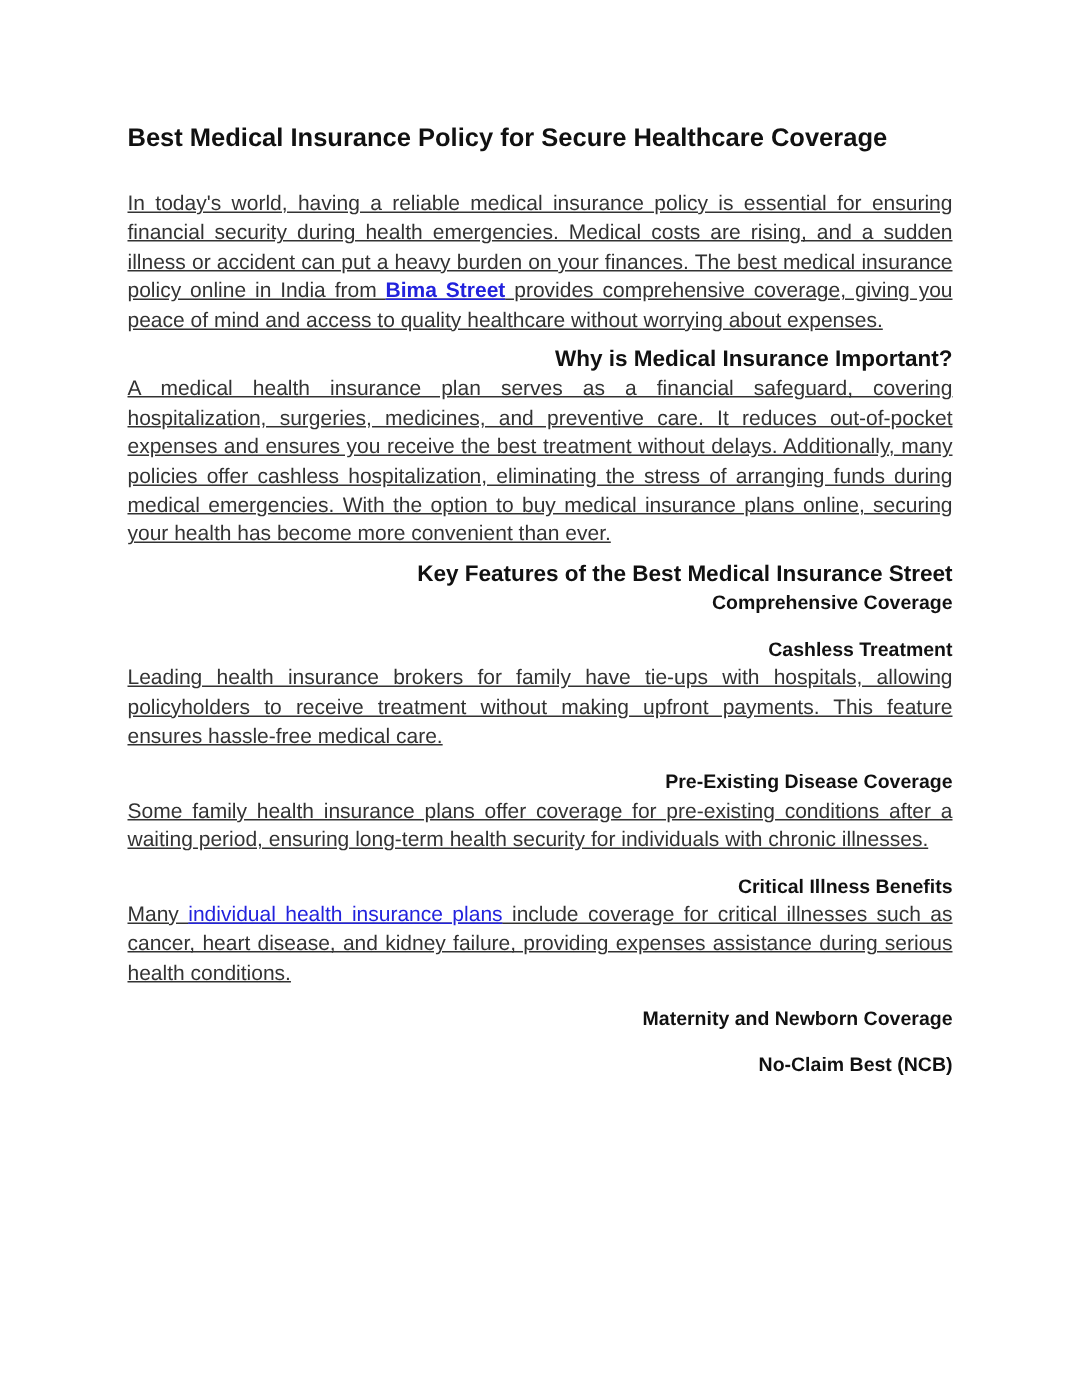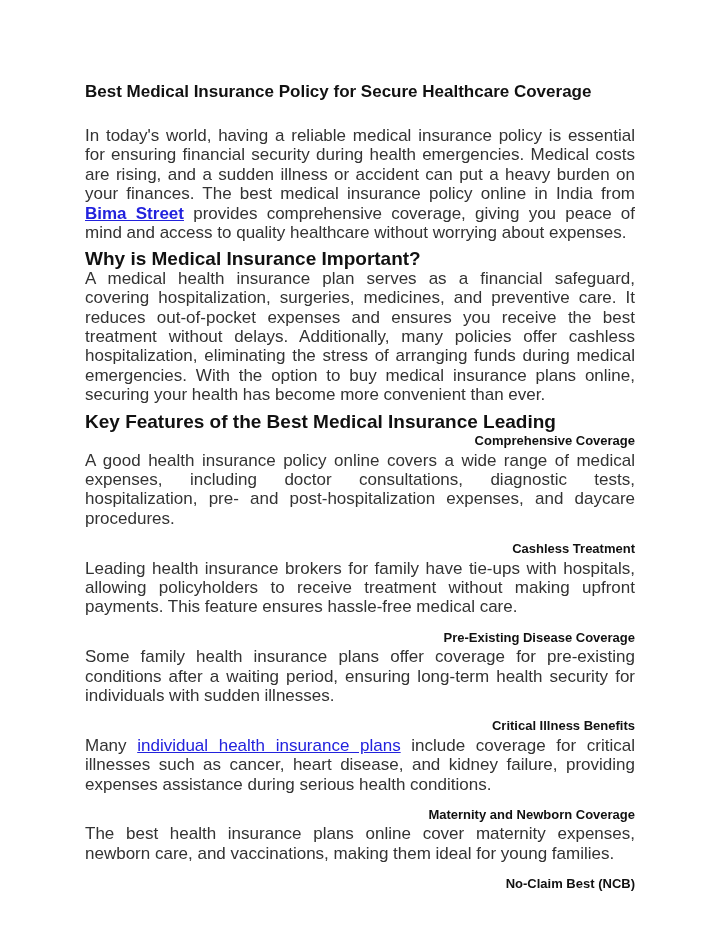--- a/index.html
+++ b/index.html
@@ -26,31 +26,32 @@
   h1.doc-title {
     margin: 0 0 20px 0;
     font-size: 17px;
     line-height: 28px;
     font-weight: bold;
     color: var(--title-color);
     text-align: justify;
   }
   p.para {
     margin: 0;
-    font-size: 17px;
+    font-size: 14px;
     line-height: 19.4px;
     text-align: justify;
+    text-decoration: underline;
   }
   h2.sec-heading {
     margin: 0;
-    font-size: 19px;
+    font-size: 15px;
     line-height: 19.4px;
     font-weight: bold;
     color: var(--title-color);
-    text-align: left;
+    text-align: right;
   }
   h3.feat-heading {
     margin: 0;
     font-size: 13px;
     line-height: 19.4px;
     font-weight: bold;
     color: var(--title-color);
     text-align: right;
   }
   .gap-s { margin-top: 7px; }
@@ -70,45 +71,43 @@
   <h1 class="doc-title">Best Medical Insurance Policy for Secure Healthcare Coverage</h1>
 
   <p class="para"><span>In today's world, having a reliable medical insurance policy is essential for ensuring financial security during health emergencies. Medical costs are rising, and a sudden illness or accident can put a heavy burden on your finances. The best medical insurance policy online in India from </span><a class="doc-link bold" href="#">Bima Street</a><span> provides comprehensive coverage, giving you peace of mind and access to quality healthcare without worrying about expenses.</span></p>
 
   <div class="gap-s">
     <h2 class="sec-heading">Why is Medical Insurance Important?</h2>
     <p class="para">A medical health insurance plan serves as a financial safeguard, covering hospitalization, surgeries, medicines, and preventive care. It reduces out-of-pocket expenses and ensures you receive the best treatment without delays. Additionally, many policies offer cashless hospitalization, eliminating the stress of arranging funds during medical emergencies. With the option to buy medical insurance plans online, securing your health has become more convenient than ever.</p>
   </div>
 
   <div class="gap-s">
-    <h2 class="sec-heading">Key Features of the Best Medical Insurance Leading</h2>
+    <h2 class="sec-heading">Key Features of the Best Medical Insurance Street</h2>
 
     <div>
       <h3 class="feat-heading">Comprehensive Coverage</h3>
-      <p class="para">A good health insurance policy online covers a wide range of medical expenses, including doctor consultations, diagnostic tests, hospitalization, pre- and post-hospitalization expenses, and daycare procedures.</p>
     </div>
   </div>
 
   <div class="gap-m">
     <h3 class="feat-heading">Cashless Treatment</h3>
     <p class="para">Leading health insurance brokers for family have tie-ups with hospitals, allowing policyholders to receive treatment without making upfront payments. This feature ensures hassle-free medical care.</p>
   </div>
 
   <div class="gap-m">
     <h3 class="feat-heading">Pre-Existing Disease Coverage</h3>
-    <p class="para">Some family health insurance plans offer coverage for pre-existing conditions after a waiting period, ensuring long-term health security for individuals with sudden illnesses.</p>
+    <p class="para">Some family health insurance plans offer coverage for pre-existing conditions after a waiting period, ensuring long-term health security for individuals with chronic illnesses.</p>
   </div>
 
   <div class="gap-m">
     <h3 class="feat-heading">Critical Illness Benefits</h3>
     <p class="para"><span>Many </span><a class="doc-link" href="#">individual health insurance plans</a><span> include coverage for critical illnesses such as cancer, heart disease, and kidney failure, providing expenses assistance during serious health conditions.</span></p>
   </div>
 
   <div class="gap-m">
     <h3 class="feat-heading">Maternity and Newborn Coverage</h3>
-    <p class="para">The best health insurance plans online cover maternity expenses, newborn care, and vaccinations, making them ideal for young families.</p>
   </div>
 
   <div class="gap-m">
     <h3 class="feat-heading">No-Claim Best (NCB)</h3>
   </div>
 
 </div>
 
 </body></html>

